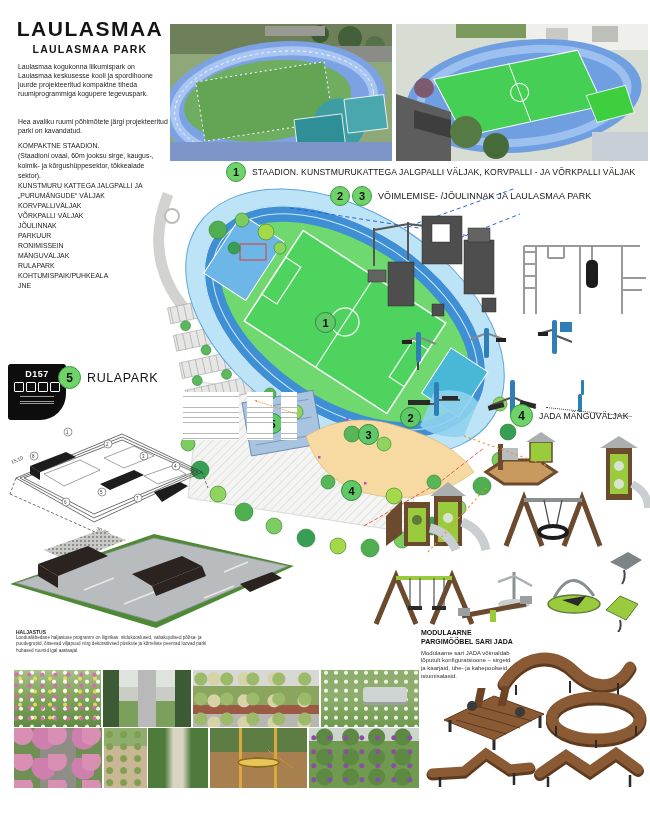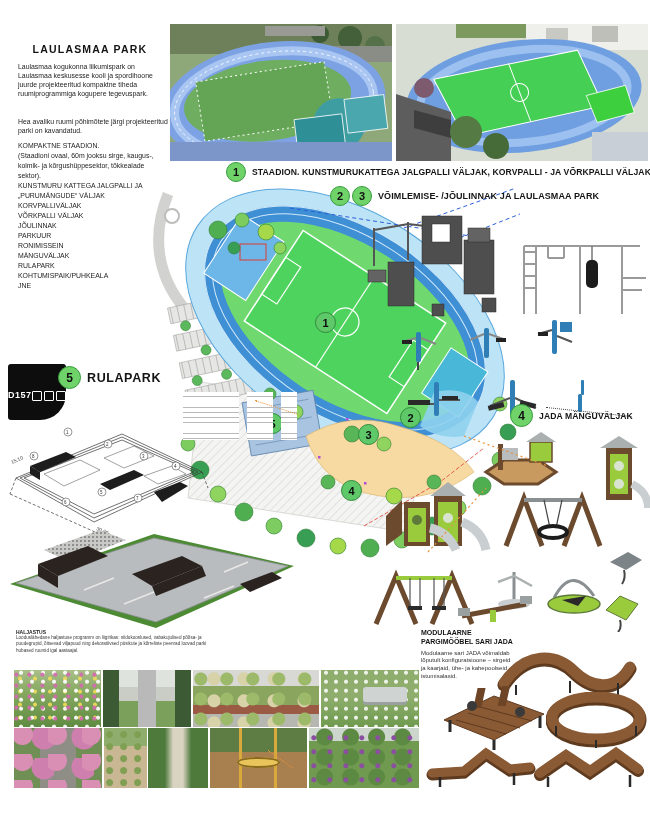--- a/index.html
+++ b/index.html
@@ -9,29 +9,29 @@
   .title{left:12px;top:17px;width:156px;text-align:center;font-weight:900;font-size:21px;letter-spacing:1.5px;color:#141414;}
   .subtitle{left:12px;top:43px;width:156px;text-align:center;font-weight:800;font-size:10.5px;letter-spacing:1.2px;color:#141414;}
   .intro-p{left:18px;width:150px;font-size:6.9px;line-height:1.3;color:#1c1c1c;}
   .features{left:18px;top:141px;width:150px;font-size:6.9px;line-height:1.45;color:#1c1c1c;}
   .features div{margin:0;}
   
   .sec{display:flex;align-items:center;gap:6px;}
   .nmark{display:flex;align-items:center;justify-content:center;width:20px;height:20px;border-radius:50%;
          background:#6fd36a;border:1.5px solid #379b3e;font-weight:800;font-size:11px;color:#111;box-sizing:border-box;flex:0 0 auto;}
   .nmark.big{width:23px;height:23px;font-size:12px;}
-  .sec-label{font-weight:700;font-size:8.6px;color:#141414;letter-spacing:.1px;white-space:nowrap;}
+  .sec-label{font-weight:400;font-size:8.6px;color:#141414;letter-spacing:.1px;white-space:nowrap;}
   .sec-label.md{font-size:9px;}
   .sec-label.lg{font-size:12.5px;letter-spacing:.6px;}
   
   .pmark{display:flex;align-items:center;justify-content:center;width:21px;height:21px;border-radius:50%;
          background:#5fc96a;border:1.5px solid #2f8a3a;font-weight:800;font-size:11px;color:#0d0d0d;box-sizing:border-box;}
   
   .badge{left:8px;top:364px;width:58px;height:56px;background:#0d0d0d;border-radius:3px 3px 26px 3px;color:#fff;
-         display:flex;flex-direction:row;align-items:center;padding-top:5px;box-sizing:border-box;}
+         display:flex;flex-direction:column;align-items:center;padding-top:5px;box-sizing:border-box;}
   .badge .code{font-weight:800;font-size:9px;letter-spacing:.5px;}
   .badge .icons{display:flex;gap:2px;margin-top:3px;}
   .badge .icons span{display:block;width:8px;height:8px;border:1px solid #fff;border-radius:1px;}
   .badge .micro{margin-top:3px;width:34px;height:10px;background:repeating-linear-gradient(#0d0d0d 0 1.4px,#9a9a9a 1.4px 2.2px);}
   
   .parts{left:183px;top:392px;width:118px;height:48px;display:flex;gap:8px;}
   .parts div{height:100%;background:repeating-linear-gradient(#fff 0 4.4px,#b9b9b9 4.4px 5.2px);}
   .parts .c1{width:56px;}.parts .c2{width:26px;}.parts .c3{width:16px;}
   
   .dotline{border-top:1.6px dotted #e8923a;transform-origin:left center;}
@@ -81,20 +81,21 @@
   .ph-shrub{background:
     radial-gradient(circle at 30% 70%,#8a4f9e 2px,transparent 3px),
     radial-gradient(circle at 60% 45%,#5d8a42 8px,transparent 9px),
     linear-gradient(180deg,#cdd6cd 0 22%,#6f9a4f 22% 100%);background-size:16px 14px,26px 20px,100% 100%;}
 </style>
 </head>
 <body>
 
 <div class="board">
 
+  <div class="abs title">LAULASMAA</div>
   <div class="abs subtitle">LAULASMAA PARK</div>
   <div class="abs intro-p" style="top:63px;">Laulasmaa kogukonna liikumispark on Laulasmaa keskusesse kooli ja spordihoone juurde projekteeritud kompaktne tiheda ruumiprogrammiga kogupere tegevuspark.</div>
   <div class="abs intro-p" style="top:118px;">Hea avaliku ruumi põhimõtete järgi projekteeritud parki on kavandatud.</div>
   <div class="abs features">
     <div>KOMPAKTNE STAADION.</div>
     <div>(Staadioni ovaal, 60m jooksu sirge, kaugus-, kolmik- ja kõrgushüppesektor, tõkkealade sektor).</div>
     <div>KUNSTMURU KATTEGA JALGPALLI JA „PURUMÄNGUDE“ VÄLJAK</div>
     <div>KORVPALLIVÄLJAK</div>
     <div>VÕRKPALLI VÄLJAK</div>
     <div>JÕULINNAK</div>

